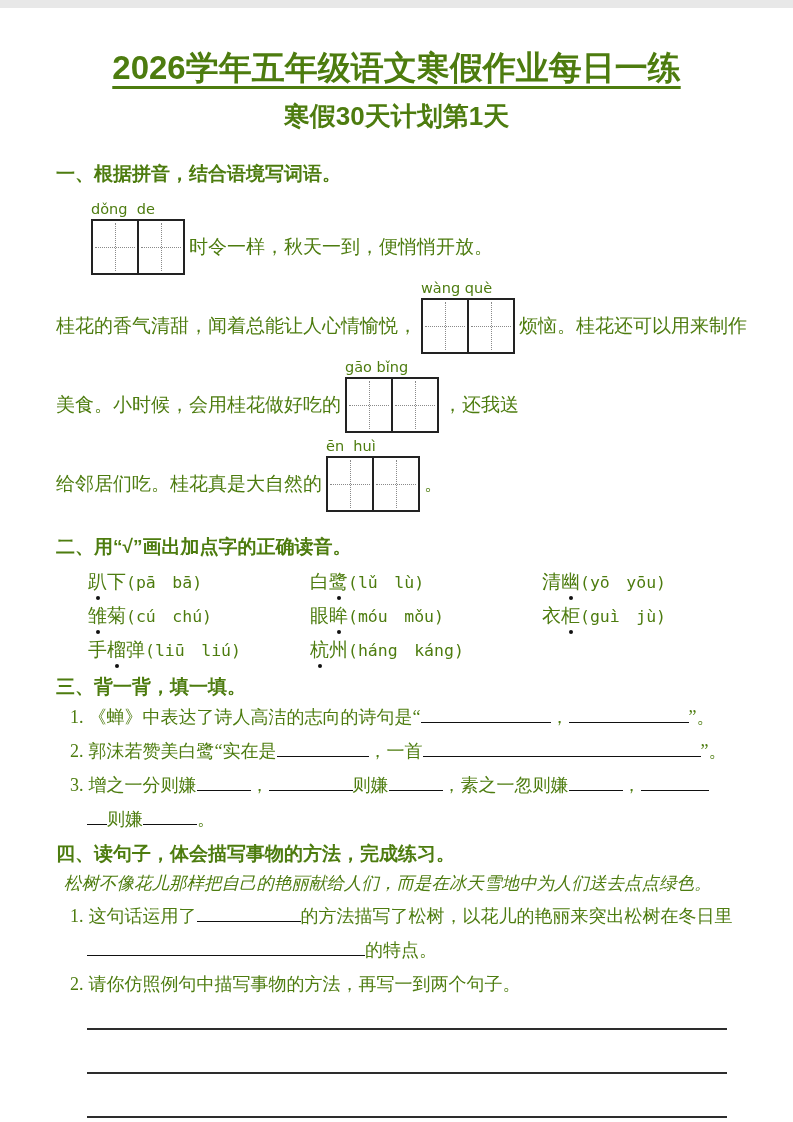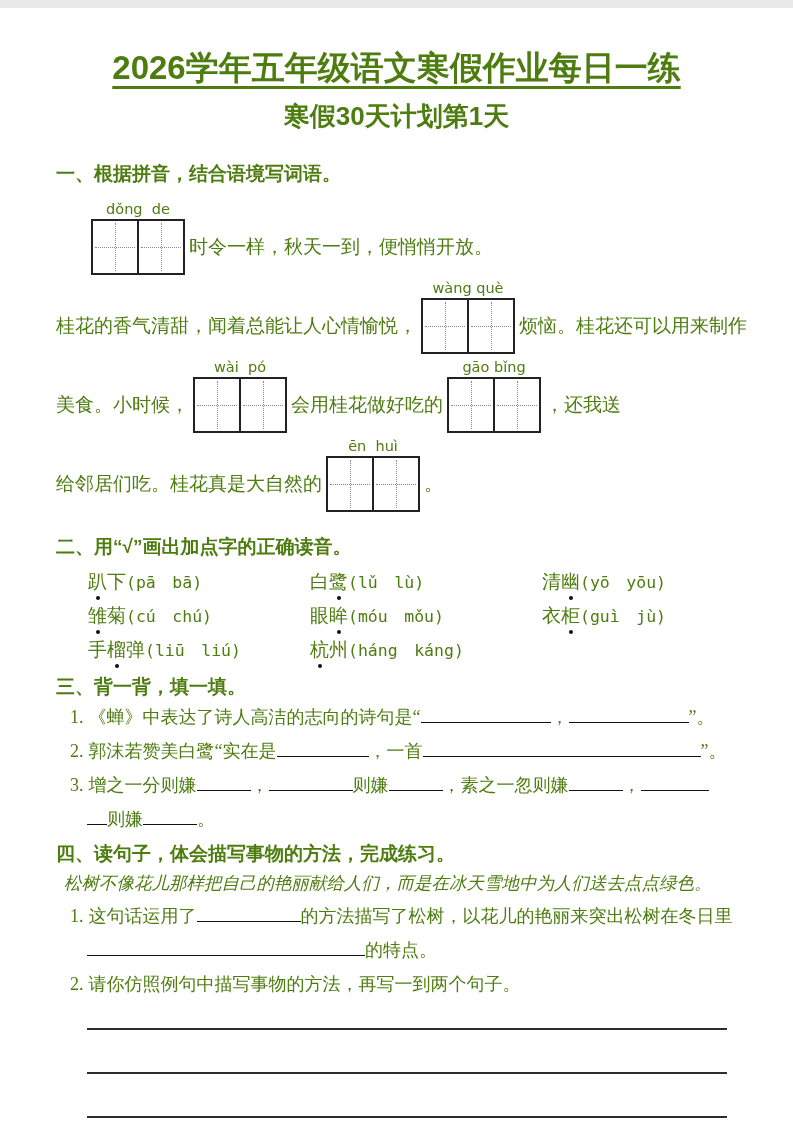--- a/index.html
+++ b/index.html
@@ -20,21 +20,21 @@
   }
   .h{
     font-family:Liberation Sans, sans-serif;
     font-weight:bold;font-size:19px;line-height:27px;margin:0;
   }
   
   .s1line{display:flex;align-items:center;height:79px;font-size:19px;white-space:nowrap;}
   .indent{padding-left:31px;}
   .pybox{position:relative;display:inline-flex;margin:0 4px;flex:none;}
   .py{
-    position:absolute;bottom:calc(100% + 2px);left:0;width:100%;text-align:center;
+    position:absolute;bottom:calc(100% + 2px);left:0;width:100%;
     font-family:"DejaVu Sans",sans-serif;font-size:14.5px;white-space:pre;
   }
   .grid{display:inline-flex;border:2px solid #222;background:#fff;}
   .cell{width:44px;height:52px;position:relative;}
   .cell + .cell{border-left:2px solid #222;}
   .cell::before{content:"";position:absolute;top:2px;bottom:2px;left:50%;border-left:1.5px dotted #8a8a8a;}
   .cell::after{content:"";position:absolute;left:2px;right:2px;top:50%;border-top:1.5px dotted #8a8a8a;}
   
   .s2grid{display:grid;grid-template-columns:222px 232px auto;padding-left:32px;margin-top:5px;}
   .s2item{font-size:19px;line-height:33px;white-space:nowrap;}
@@ -85,27 +85,20 @@
         <span class="grid">
             <span class="cell"></span>
             <span class="cell"></span>
           </span>
       </span>
       <span>烦恼。桂花还可以用来制作</span>
     </div>
 
     <div class="s1line">
       <span>美食。小时候，</span>
-      <span class="pybox">
-        <span class="py">wài  pó</span>
-        <span class="grid">
-            <span class="cell"></span>
-            <span class="cell"></span>
-          </span>
-      </span>
       <span>会用桂花做好吃的</span>
       <span class="pybox">
         <span class="py">gāo bǐng</span>
         <span class="grid">
             <span class="cell"></span>
             <span class="cell"></span>
           </span>
       </span>
       <span>，还</span>
       <span>我送</span>

